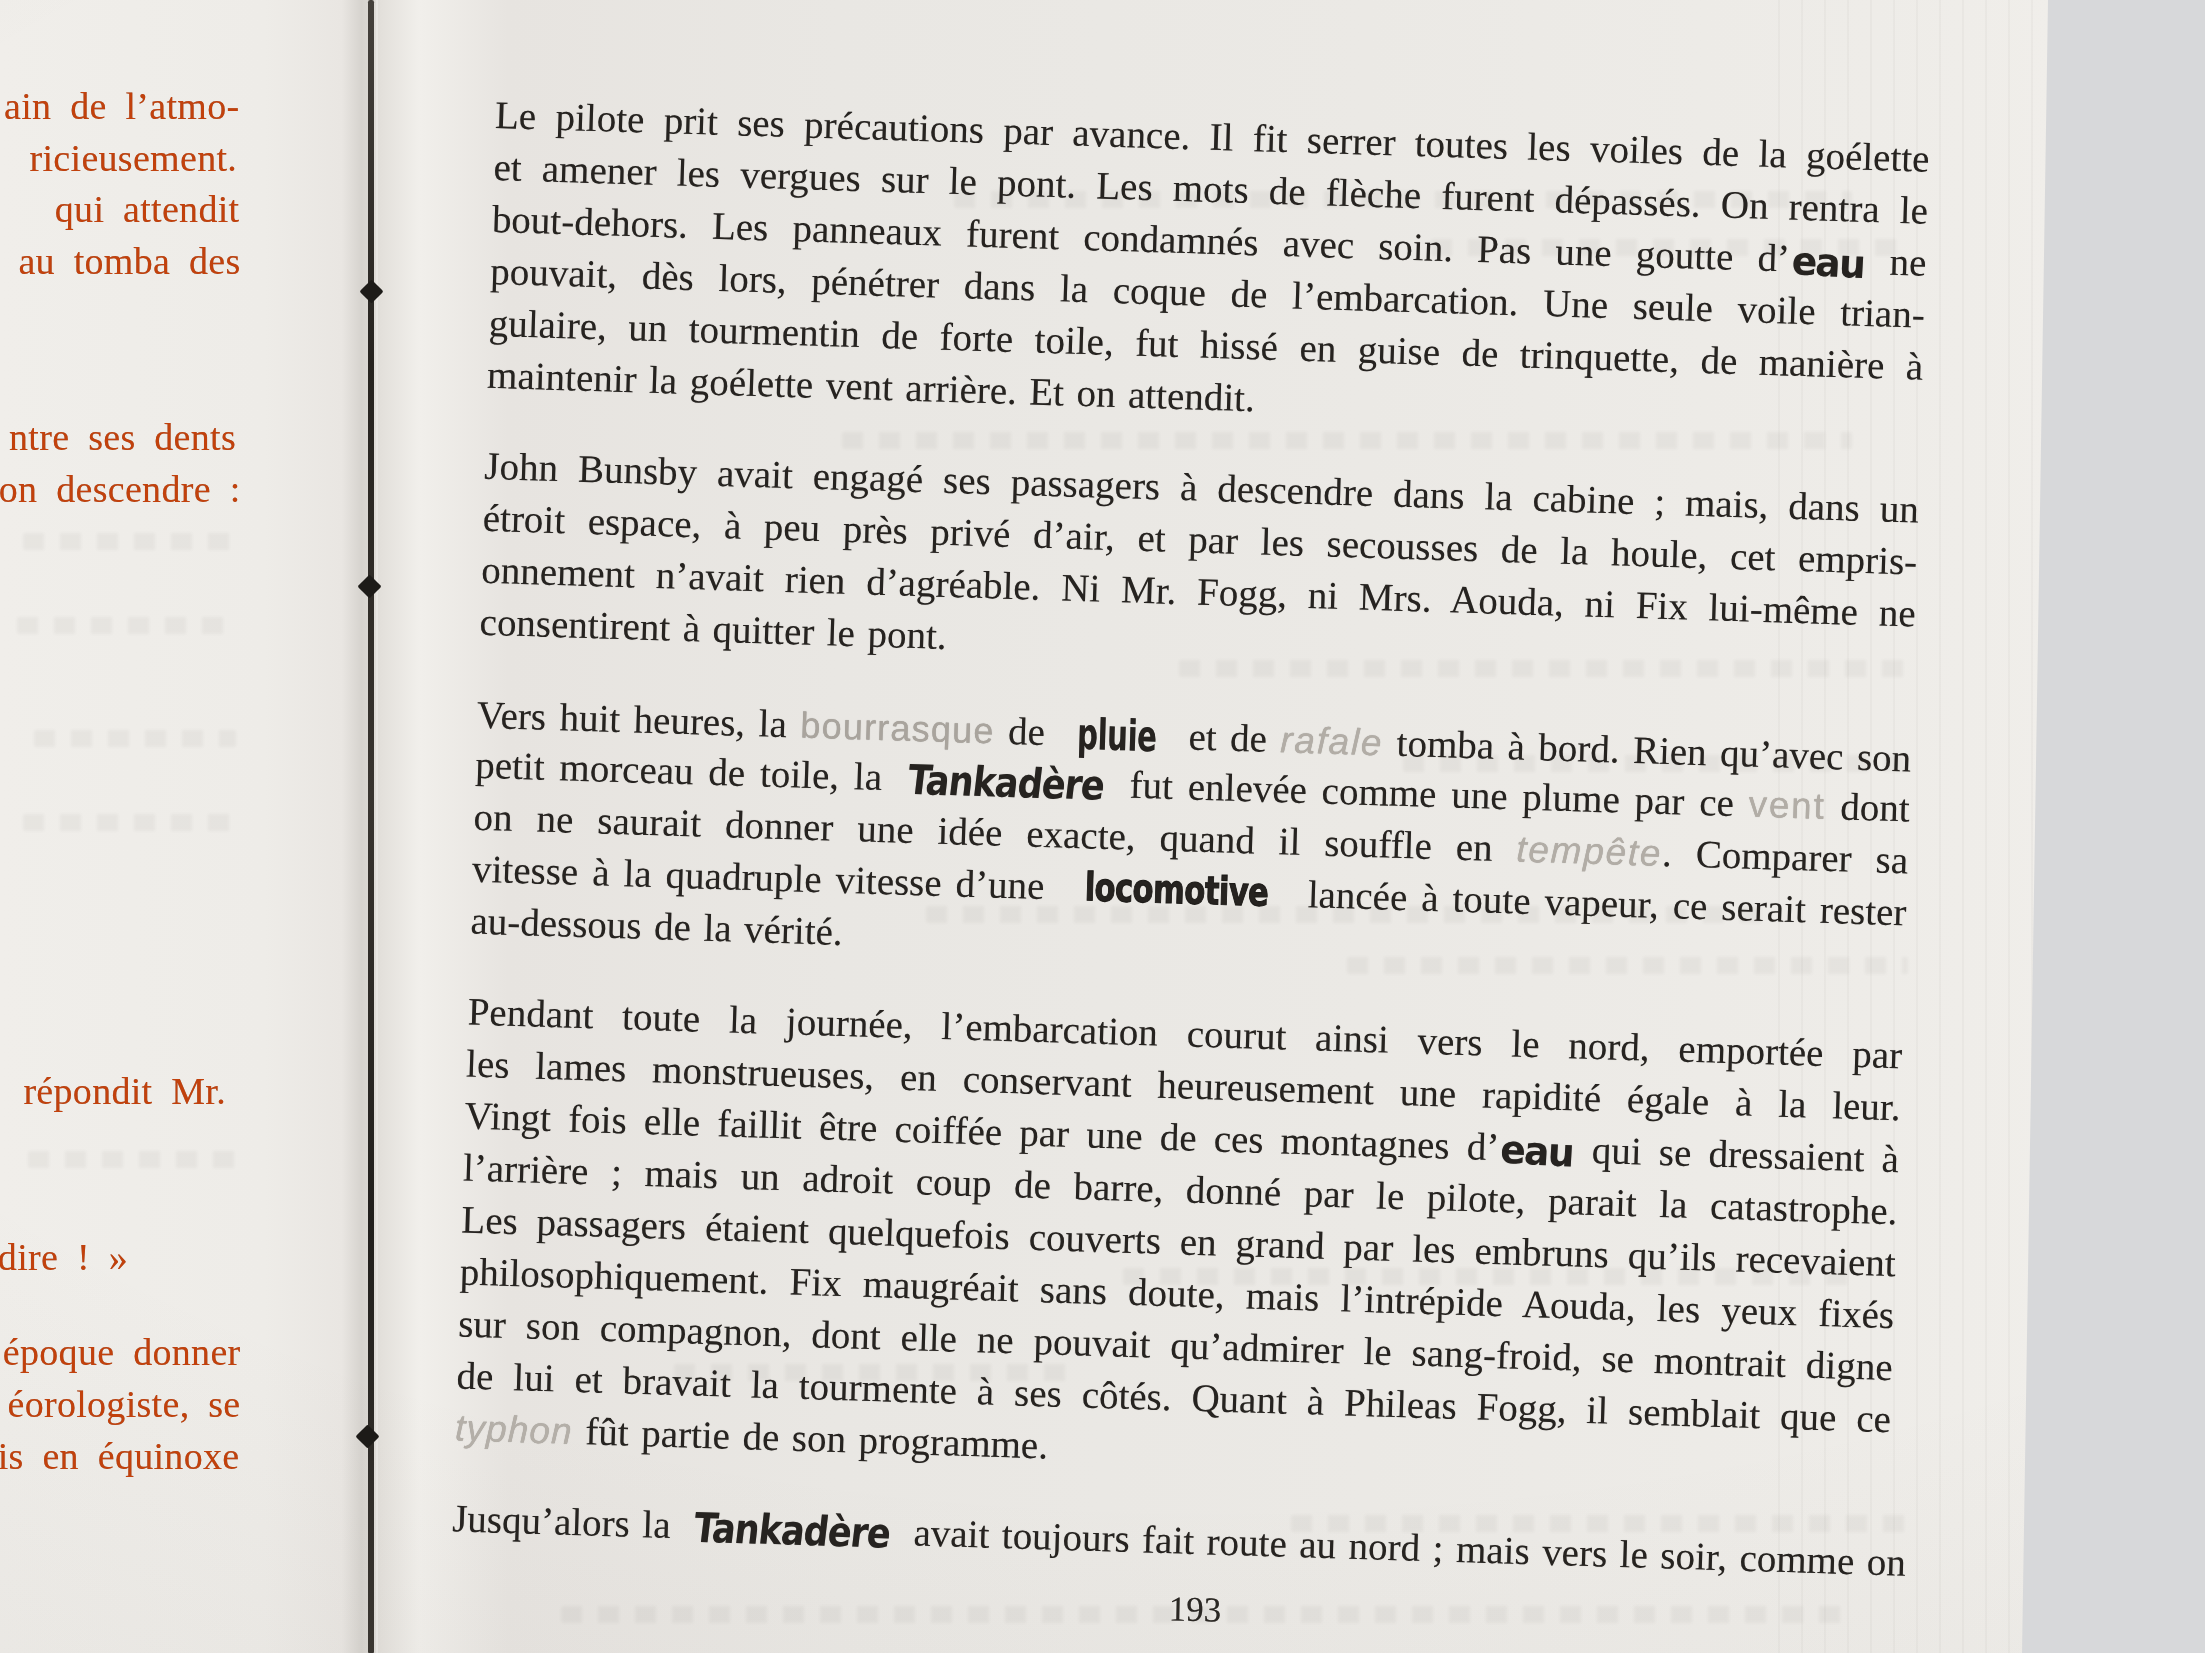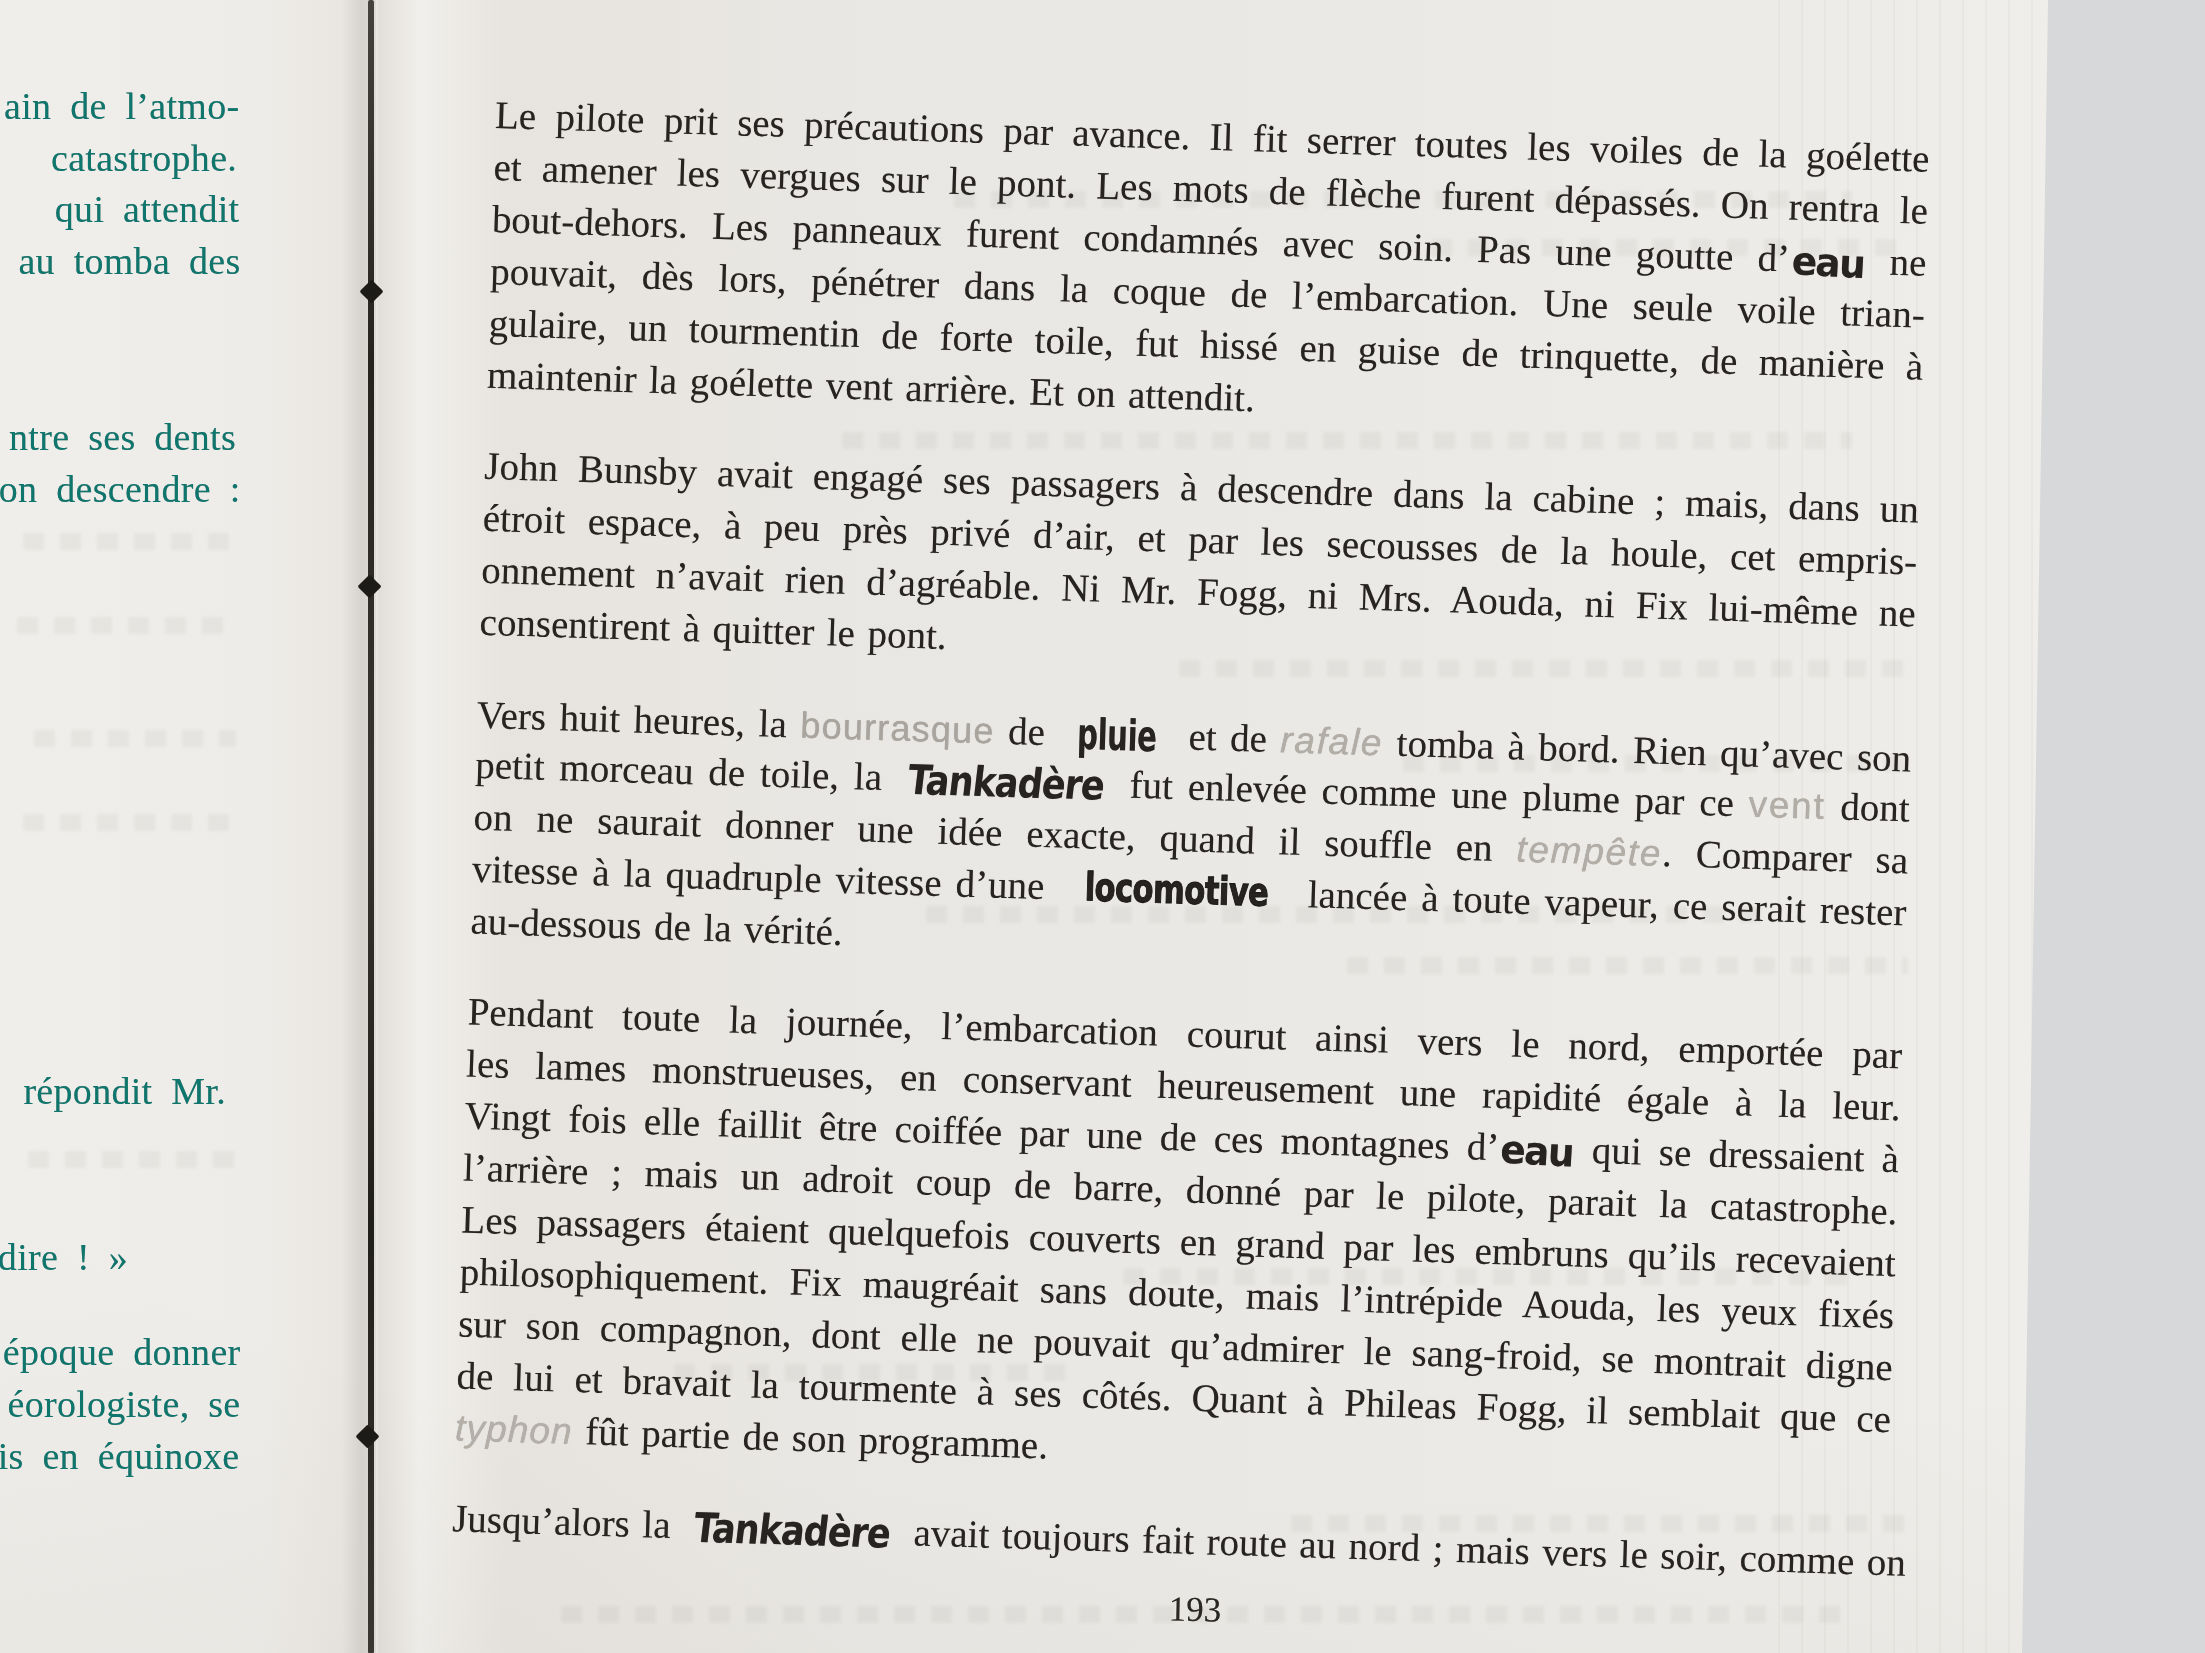--- a/index.html
+++ b/index.html
@@ -40,21 +40,21 @@
   }
   .notch{
     position:absolute;width:17px;height:17px;background:#1d1b18;
     transform:rotate(45deg);border-radius:1.7px;
   }
 
   
   #left-page{position:absolute;left:0;top:0;width:245px;height:1654px;}
   .lfrag{
     position:absolute;right:5.6px;white-space:nowrap;
-    font-size:38px;color:#0f766e;word-spacing:9px;letter-spacing:0.3px;
+    font-size:38px;color:#c2410c;word-spacing:9px;letter-spacing:0.3px;
     text-shadow:0 0 0.6px rgba(42,38,33,.4);
   }
 
   
   #right-page{
     position:absolute;left:496px;top:89px;width:1435px;
     transform:rotate(1.75deg);transform-origin:0 0;
     font-size:39px;color:#262320;
     text-shadow:0 0 0.7px rgba(38,34,29,.38);
     word-spacing:2.8px;
@@ -126,21 +126,21 @@
       <div class="ghost" style="left: 561px; top: 1606px; width: 1291px;"></div>
       <div class="ghost" style="left: 22.5px; top: 533px; width: 213px;"></div>
       <div class="ghost" style="left: 17px; top: 617px; width: 222px;"></div>
       <div class="ghost" style="left: 34px; top: 730px; width: 202px;"></div>
       <div class="ghost" style="left: 22.5px; top: 814px; width: 213px;"></div>
       <div class="ghost" style="left: 28px; top: 1151px; width: 208px;"></div>
     </div>
 
   <div id="left-page">
       <div class="lfrag" style="top: 84px; right: 5.6px;">ain de l’atmo-</div>
-      <div class="lfrag" style="top: 136px; right: 7.9px;">catastrophe.</div>
+      <div class="lfrag" style="top: 136px; right: 7.9px;">ricieusement.</div>
       <div class="lfrag" style="top: 187px; right: 5.6px;">qui attendit</div>
       <div class="lfrag" style="top: 239px; right: 4.5px;">au tomba des</div>
       <div class="lfrag" style="top: 415px; right: 9px; margin-left: 48px;">ntre ses dents</div>
       <div class="lfrag" style="top: 467px; right: 4.5px;">son descendre :</div>
       <div class="lfrag" style="top: 1069px; right: 19px;">répondit Mr.</div>
       <div class="lfrag" style="top: 1235px; right: 117px;">dire ! »</div>
       <div class="lfrag" style="top: 1330px; right: 4.5px;">époque donner</div>
       <div class="lfrag" style="top: 1382px; right: 4.5px;">éorologiste, se</div>
       <div class="lfrag" style="top: 1434px; right: 5.6px;">is en équinoxe</div>
     </div>

